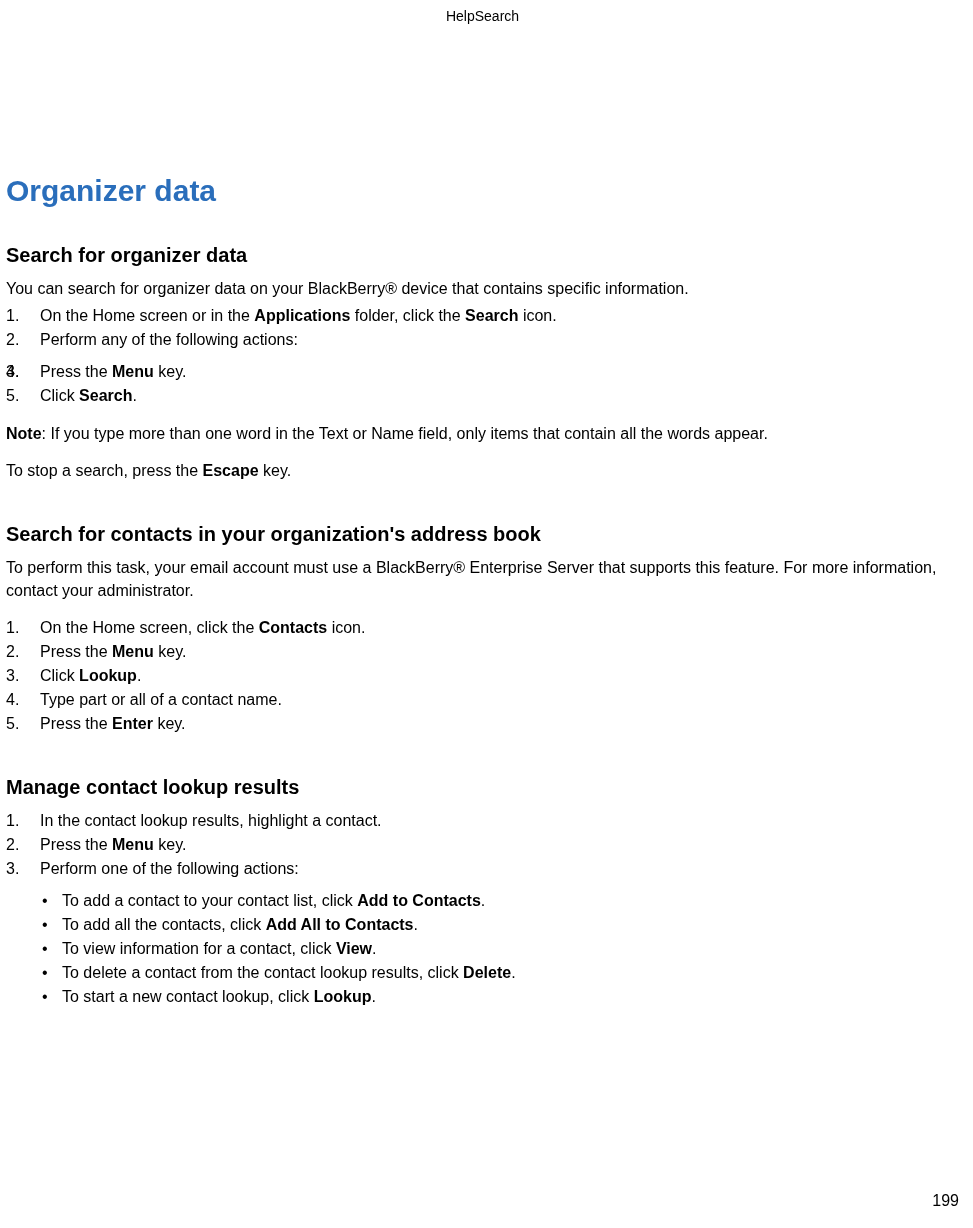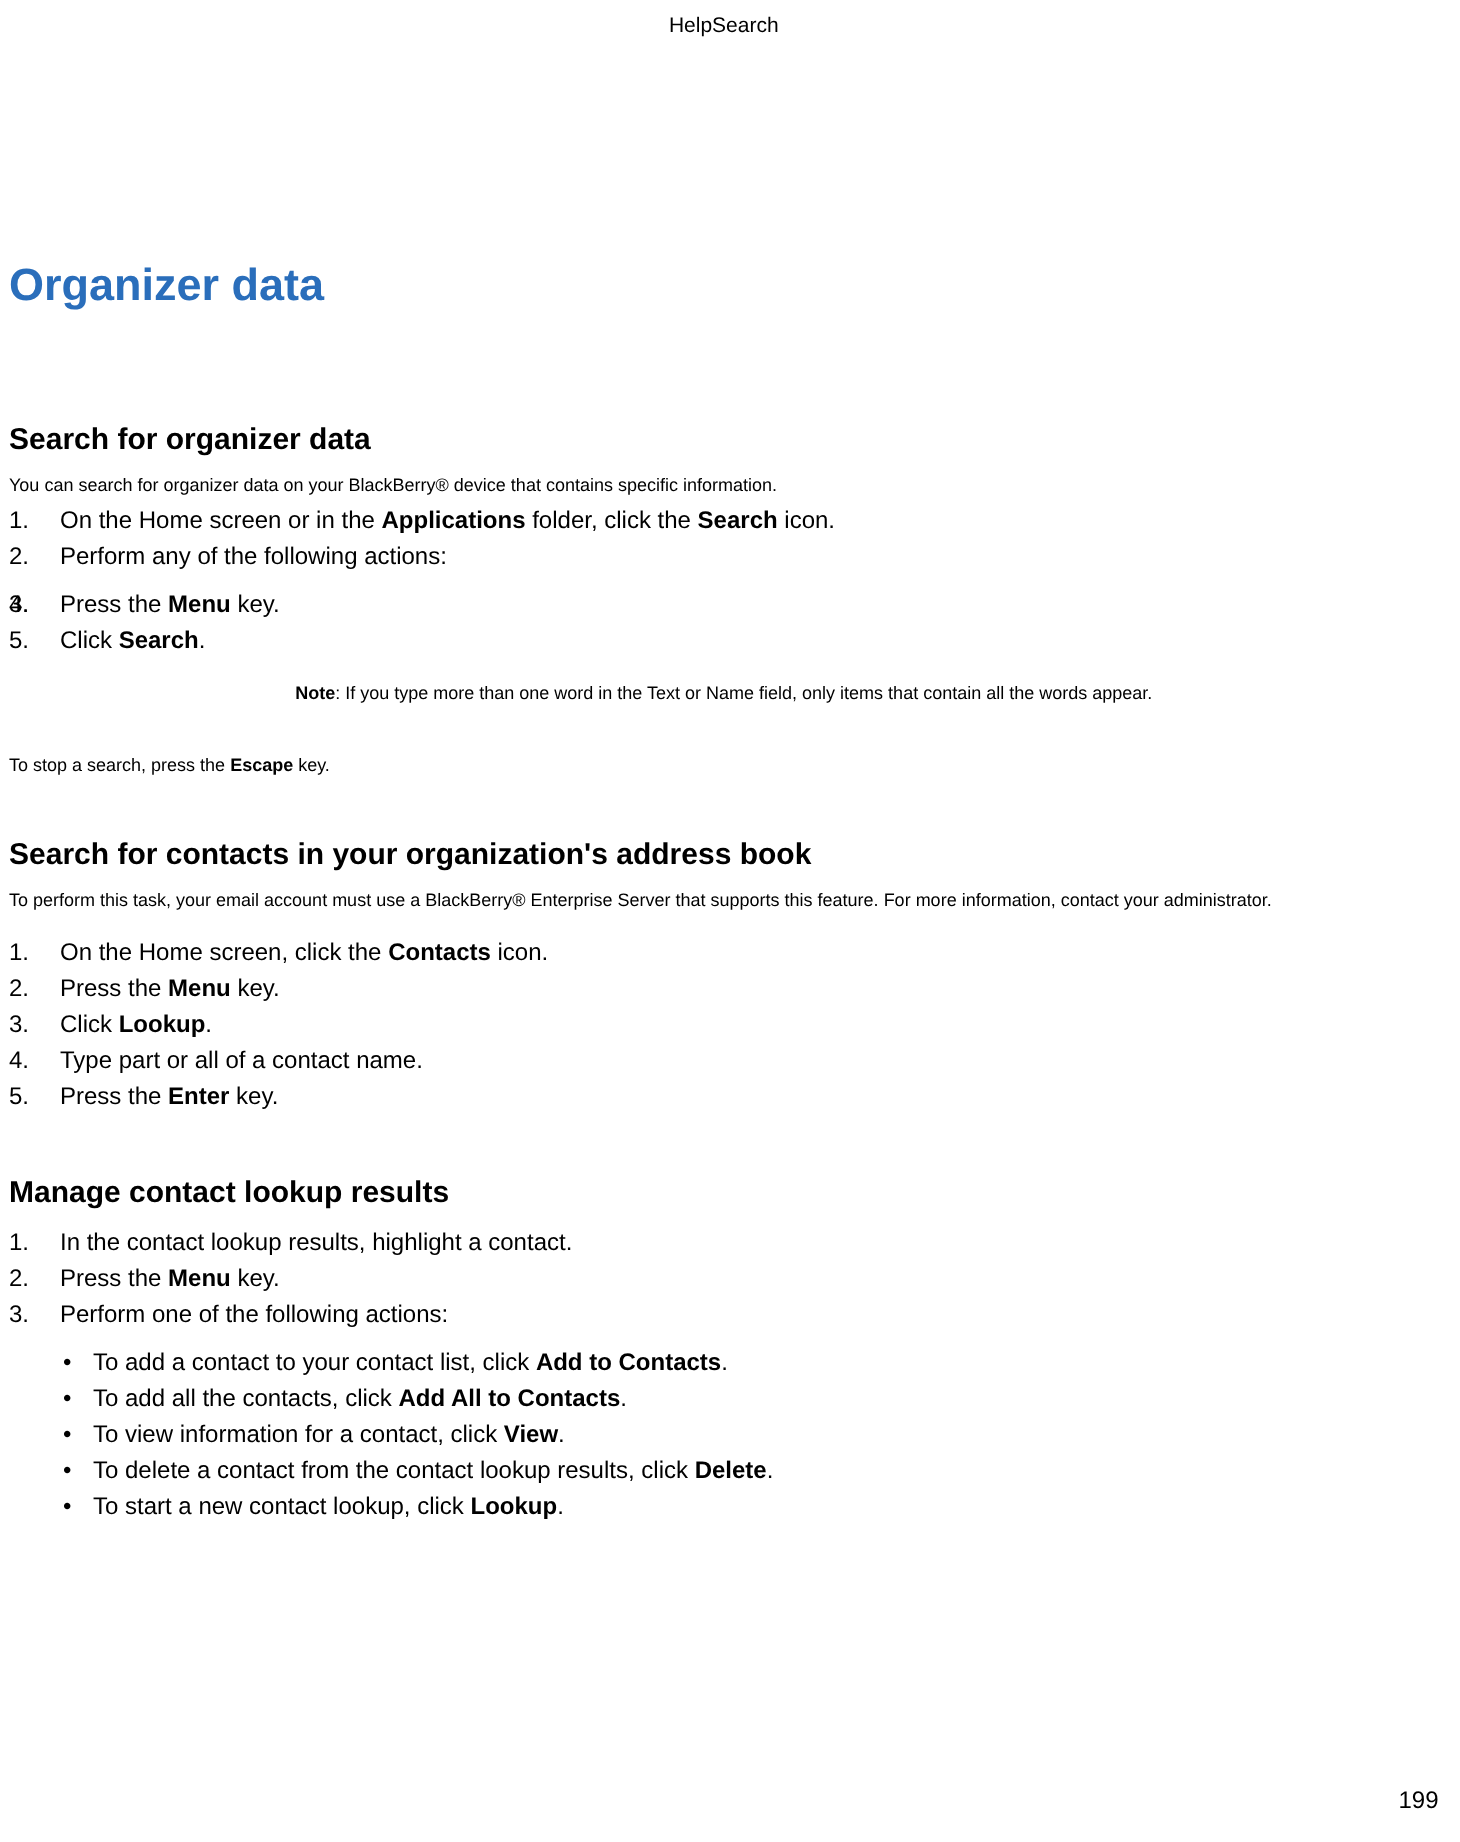--- a/index.html
+++ b/index.html
@@ -15,31 +15,31 @@
     .header {
       display: flex;
       justify-content: center;
       font-size: 14px;
       margin-bottom: 150px;
     }
     h1 {
       color: #2a6ebb;
       font-size: 30px;
       font-weight: 600;
-      margin-bottom: 74px;
+      margin-bottom: 36px;
     }
     h2 {
       font-size: 20px;
       font-weight: 700;
       margin-bottom: 10px;
       margin-top: 40px;
     }
     h2:first-of-type { margin-top: 0; }
     p {
-      font-size: 12px;
+      font-size: 16px;
       line-height: 1.45;
       margin-bottom: 4px;
     }
     ol {
       list-style: none;
       margin: 2px 0 8px 0;
     }
     ol > li {
       font-size: 16px;
       line-height: 1.5;
@@ -59,21 +59,21 @@
       font-size: 16px;
       line-height: 1.5;
       padding-left: 56px;
       position: relative;
     }
     ul > li::before {
       content: "•";
       position: absolute;
       left: 36px;
     }
-    .note { margin-top: 14px; margin-bottom: 30px; text-align: center; }
+    .note { margin-top: 14px; margin-bottom: 14px; }
     .stop { margin-bottom: 14px; }
     .page-num {
       position: absolute;
       bottom: 18px;
       right: 14px;
       font-size: 16px;
     }
     b { font-weight: 700; }
   </style>
 </head>

